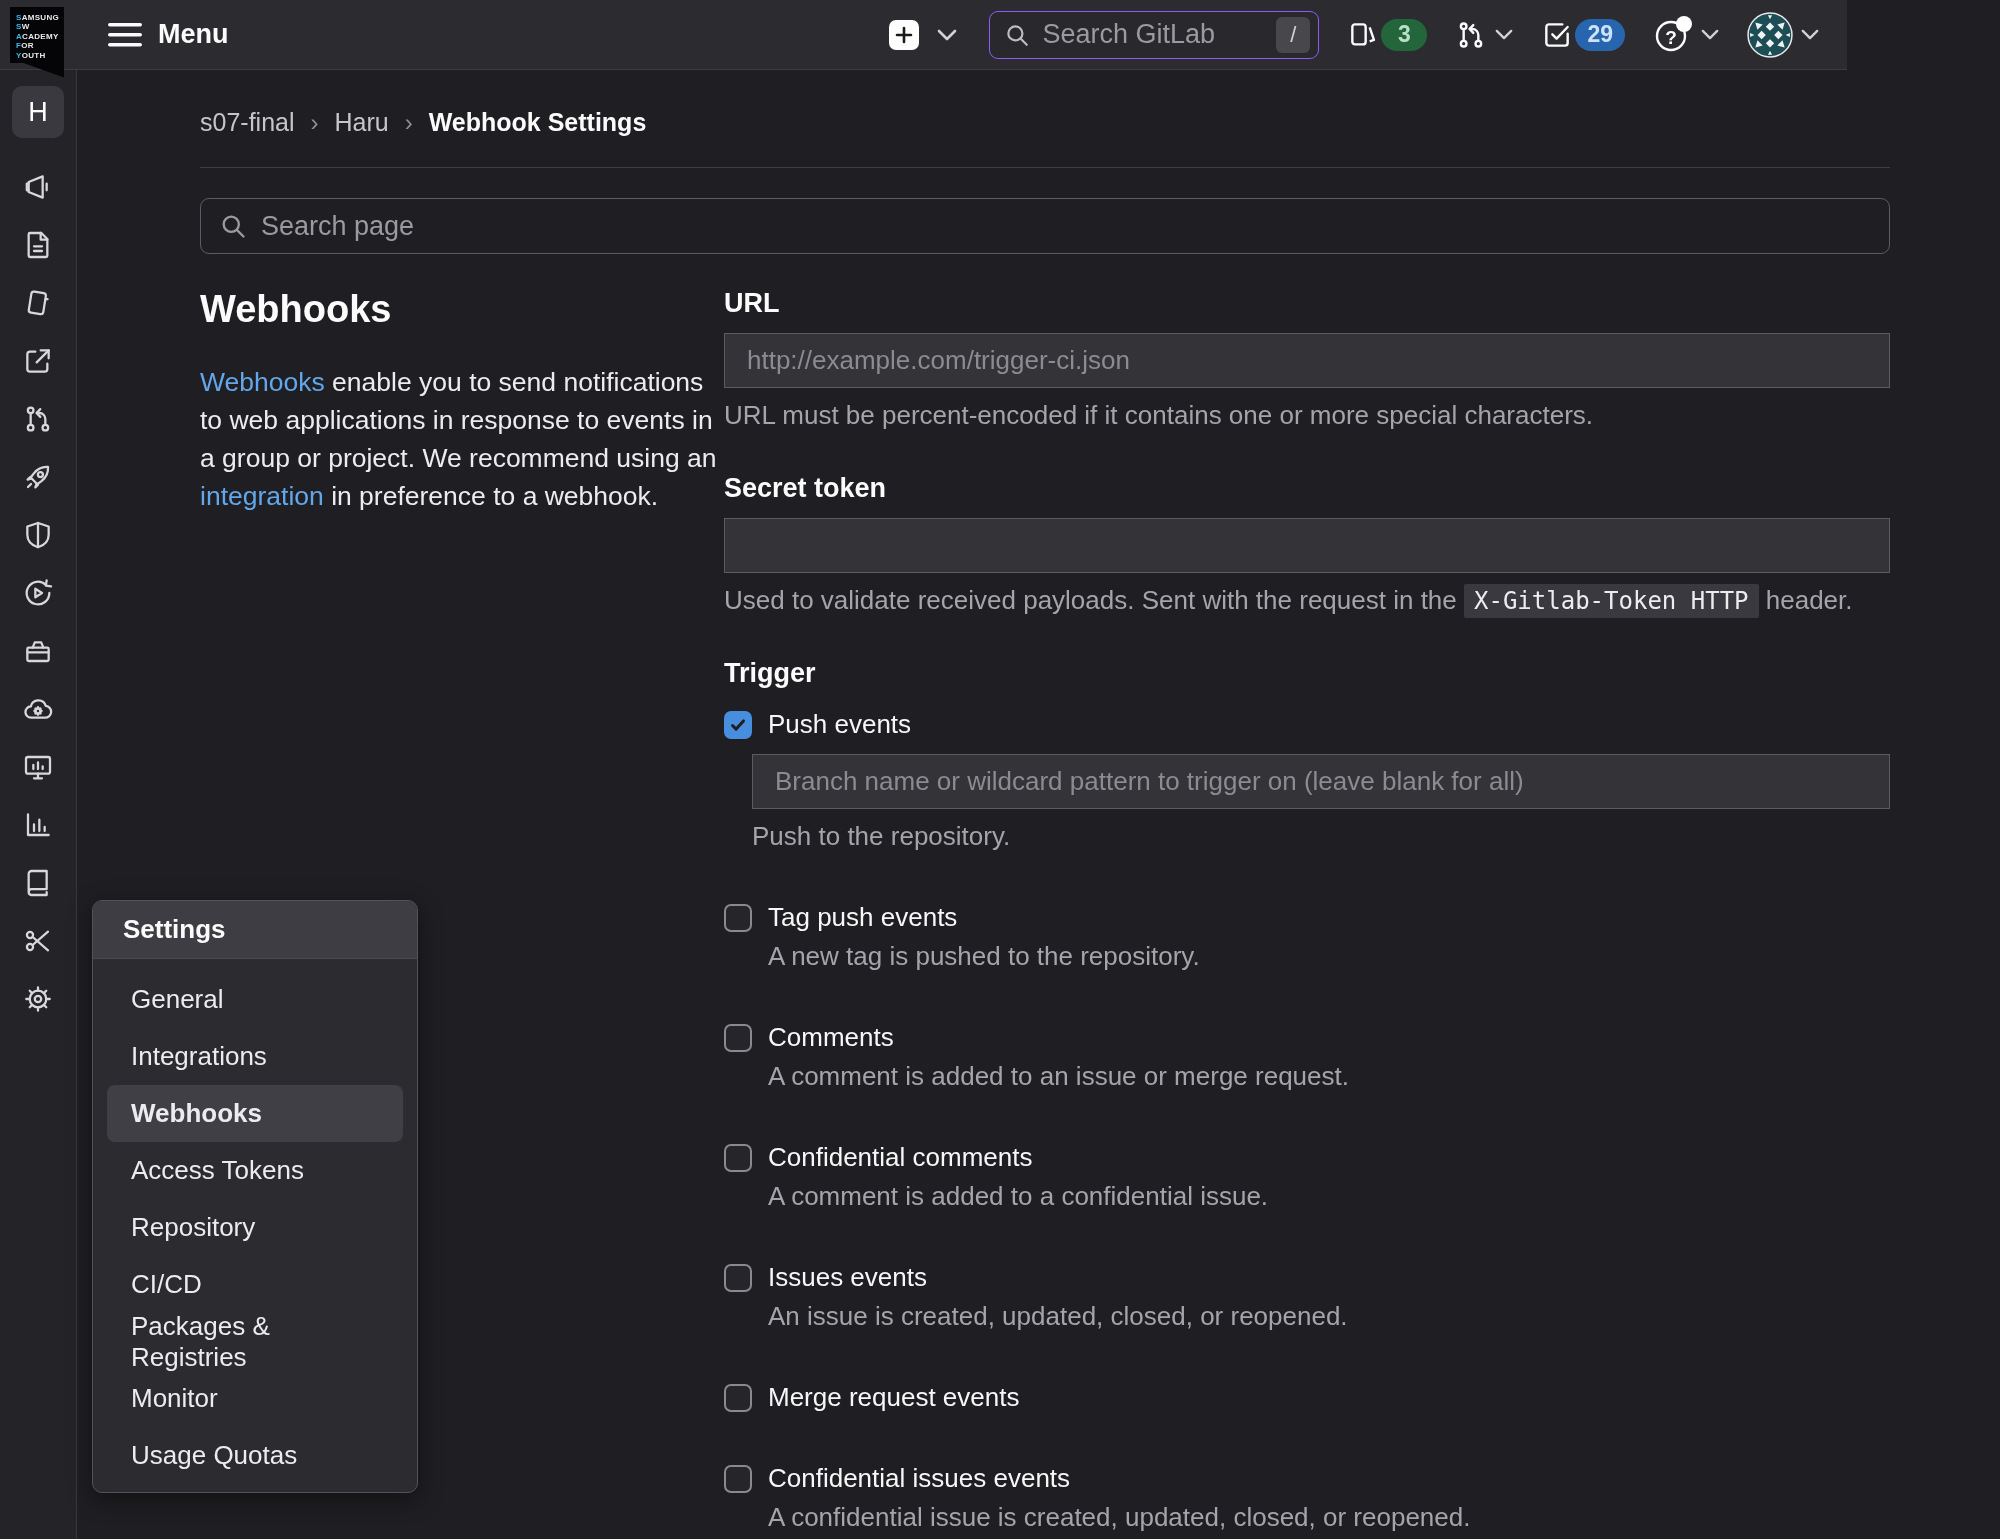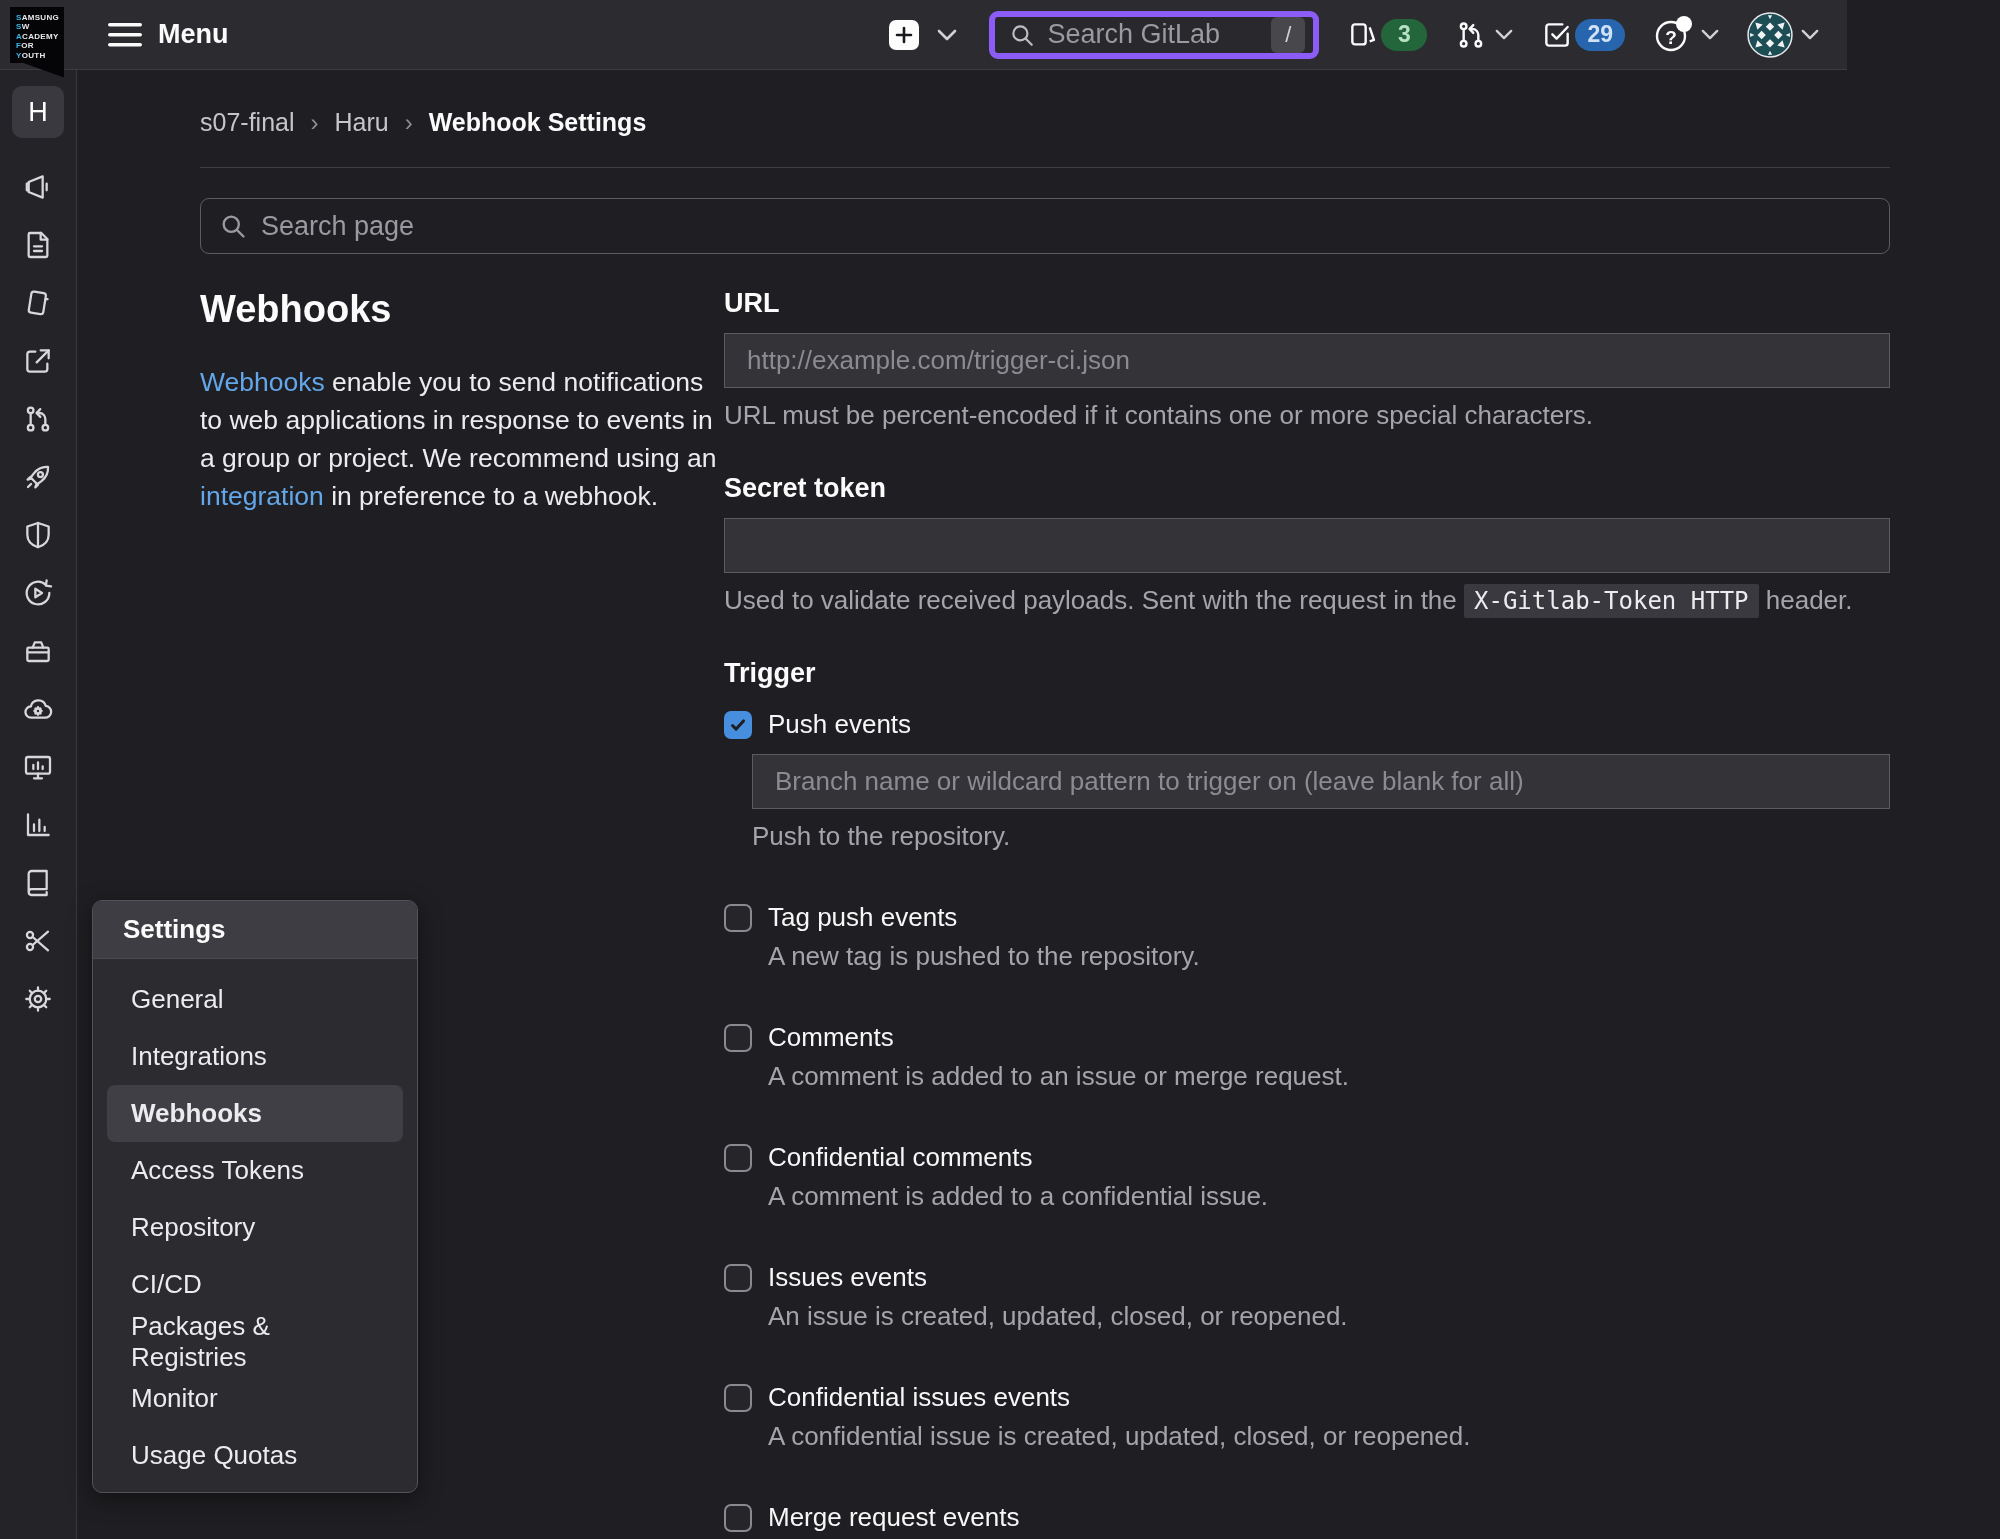--- a/index.html
+++ b/index.html
@@ -17,21 +17,21 @@
   .logo-line::first-letter { color:#3ab5ea; }
   .logo::after { content:""; position:absolute; left:12px; top:100%; width:42px; height:15px;
     background:#050507; clip-path:polygon(0 0,100% 0,100% 100%); }
   .menu-btn { display:flex; align-items:center; gap:16px; background:none; border:none;
     color:#fbfbfc; font-family:inherit; font-size:27px; font-weight:600; cursor:pointer; }
 
   .tb-right { display:flex; align-items:center; gap:18px; }
   .plus-btn { width:30px; height:30px; border-radius:7px; background:#fdfdfe; border:none;
     display:flex; align-items:center; justify-content:center; cursor:pointer; }
   .chev { flex:none; }
-  .search-box { width:330px; height:48px; border:6px solid #8b5cf6; border-radius:9px;
+  .search-box { width:330px; height:48px; border:1px solid #8b5cf6; border-radius:9px;
     background:#29292d; display:flex; align-items:center; gap:12px; padding:0 8px 0 14px; margin-left:14px; }
   .search-box input { flex:1; min-width:0; background:transparent; border:none; outline:none;
     font-family:inherit; font-size:27px; color:#ececef; }
   .search-box input::placeholder { color:#9b9aa0; }
   .kbd { width:34px; height:36px; border-radius:6px; background:#47474c; color:#d2d2d6;
     font-size:22px; display:flex; align-items:center; justify-content:center; }
   .tb-group { display:flex; align-items:center; gap:8px; margin-left:10px; cursor:pointer; }
   .badge { min-width:46px; height:32px; padding:0 12px; border-radius:16px; font-size:23px; font-weight:600;
     display:flex; align-items:center; justify-content:center; margin-left:-6px; }
   .badge.green { background:#24663b; color:#b9e0c6; }
@@ -401,31 +401,31 @@
         <div class="cb-row" style="margin-top:0">
           <span class="cb"></span>
           <span class="cb-label">Issues events</span>
         </div>
         <div class="f-hint">An issue is created, updated, closed, or reopened.</div>
       </div>
 
       <div class="event-group">
         <div class="cb-row" style="margin-top:0">
           <span class="cb"></span>
+          <span class="cb-label">Merge request events</span>
+        </div>
+
+      </div>
+
+      <div class="event-group">
+        <div class="cb-row" style="margin-top:0">
+          <span class="cb"></span>
           <span class="cb-label">Confidential issues events</span>
         </div>
         <div class="f-hint">A confidential issue is created, updated, closed, or reopened.</div>
-      </div>
-
-      <div class="event-group">
-        <div class="cb-row" style="margin-top:0">
-          <span class="cb"></span>
-          <span class="cb-label">Merge request events</span>
-        </div>
-
       </div>
 
       
     </section>
   </div>
 </main>
 
 <div class="flyout">
   <div class="flyout-header">Settings</div>
   <ul class="flyout-list">

